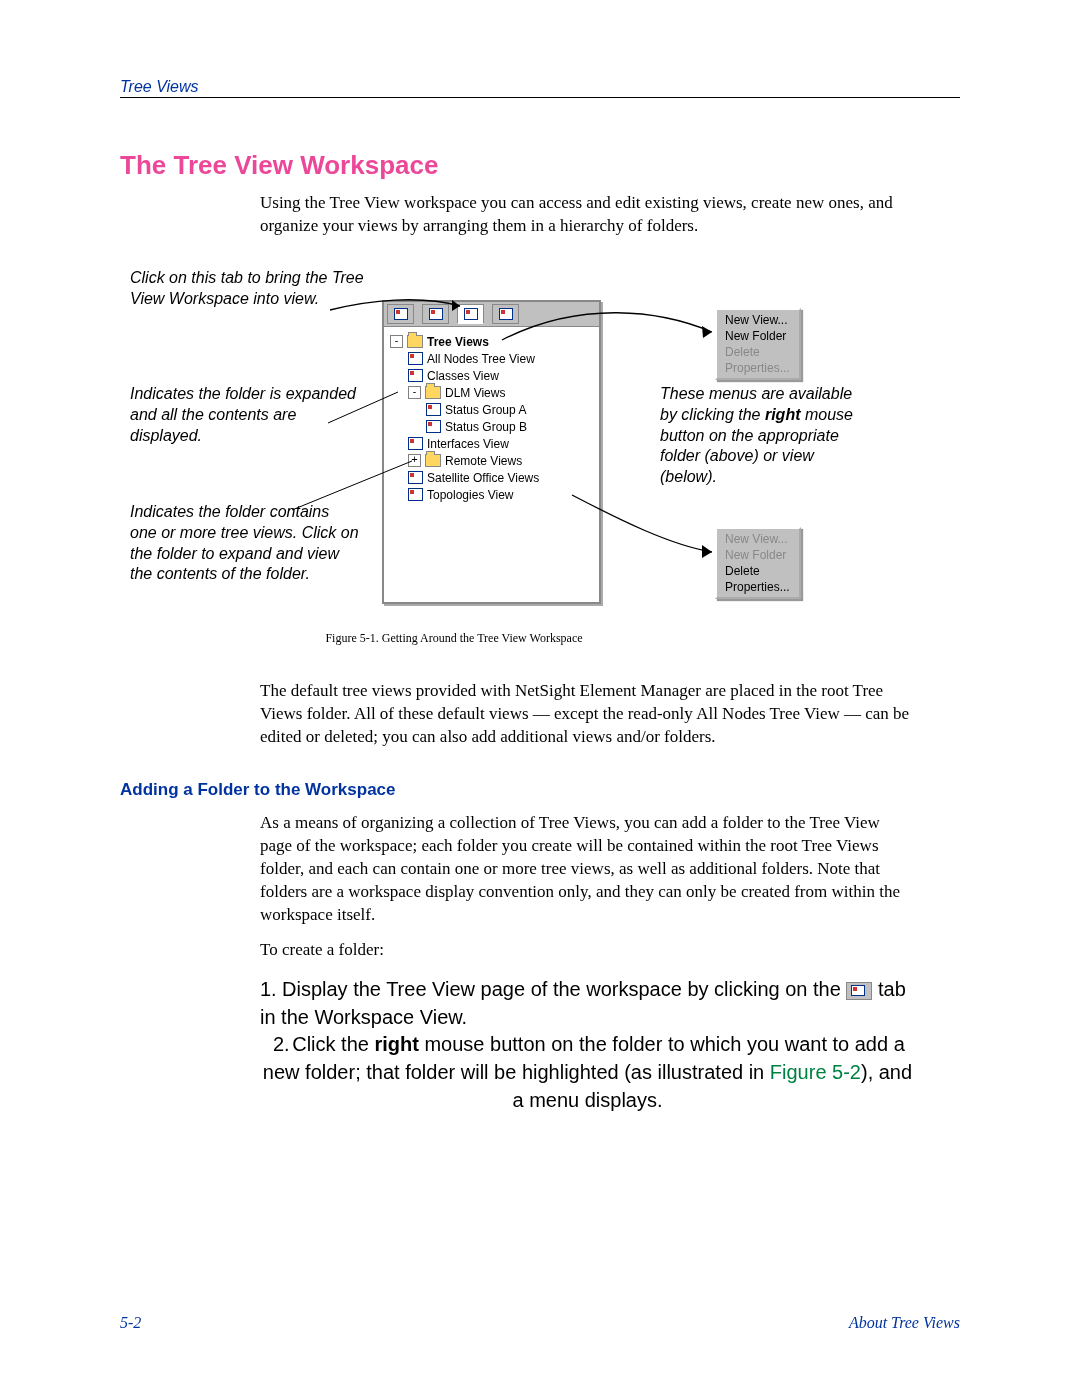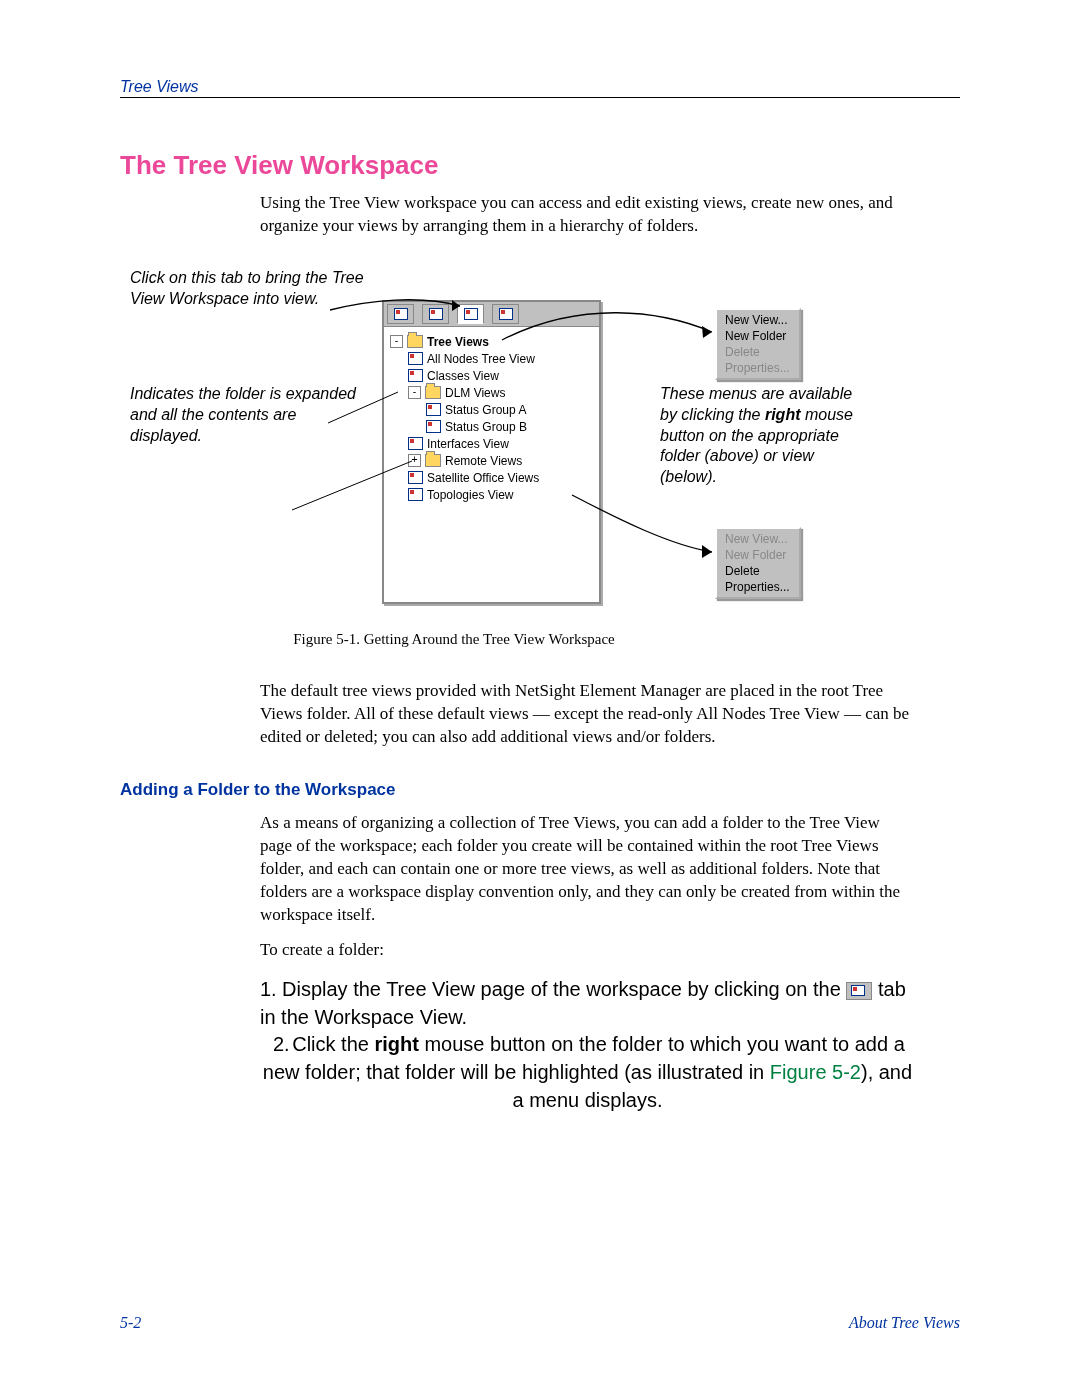--- a/index.html
+++ b/index.html
@@ -180,21 +180,21 @@
     cursor: default;
   }
   .menu .item.disabled { color: #888; }
 
   .caption {
     position: absolute;
     top: 631px;
     left: 0;
     width: 908px;
     text-align: center;
-    font-size: 15px;
+    font-size: 12px;
   }
 
   .para2 {
     position: absolute;
     top: 680px;
     left: 260px;
     right: 165px;
     font-size: 17px;
     line-height: 1.35;
   }
@@ -295,20 +295,21 @@
 <div class="page">
   <div class="header-label">Tree Views</div>
   <div class="header-line"></div>
 
   <div class="title">The Tree View Workspace</div>
 
   <div class="intro">Using the Tree View workspace you can access and edit existing views, create new ones, and organize your views by arranging them in a hierarchy of folders.</div>
 
   <div class="note-left" style="top:268px; left:130px; width:240px;">Click on this tab to bring the Tree View Workspace into view.</div>
   <div class="note-left" style="top:384px; left:130px; width:230px;">Indicates the folder is expanded and all the contents are displayed.</div>
+  <div class="note-left" style="top:502px; left:130px; width:230px;">Indicates the folder contains one or more tree views. Click on the folder to expand and view the contents of the folder.</div>
 
   <div class="note-right" style="top:384px; left:640px; width:205px;margin-left:20px;">
     <span>These menus are available by clicking the </span><span style="font-weight:bold; font-style:italic;">right</span><span> mouse button on the appropriate folder (above) or view (below).</span>
   </div>
 
   <div class="figure-area">
     <div class="tabstrip">
       <div class="tab">
           <span class="icon"></span>
         </div>

